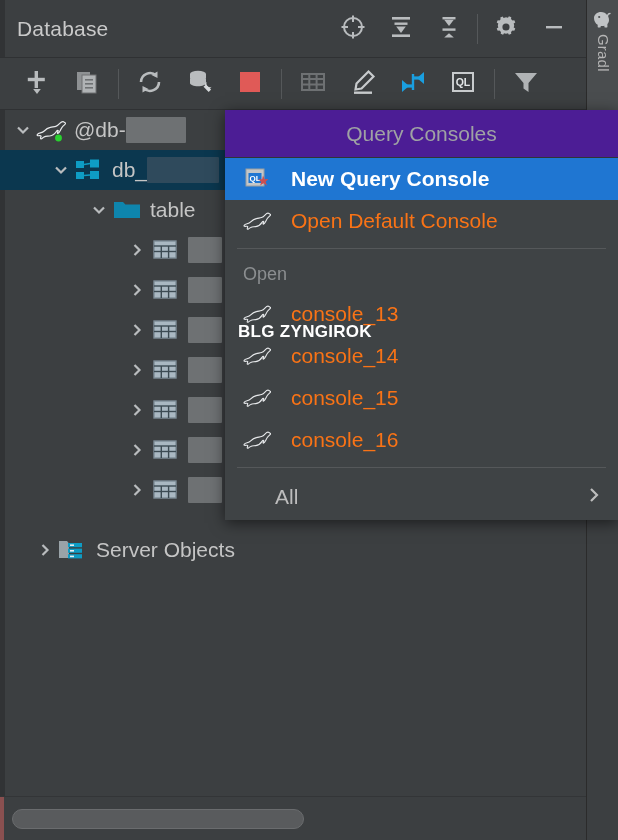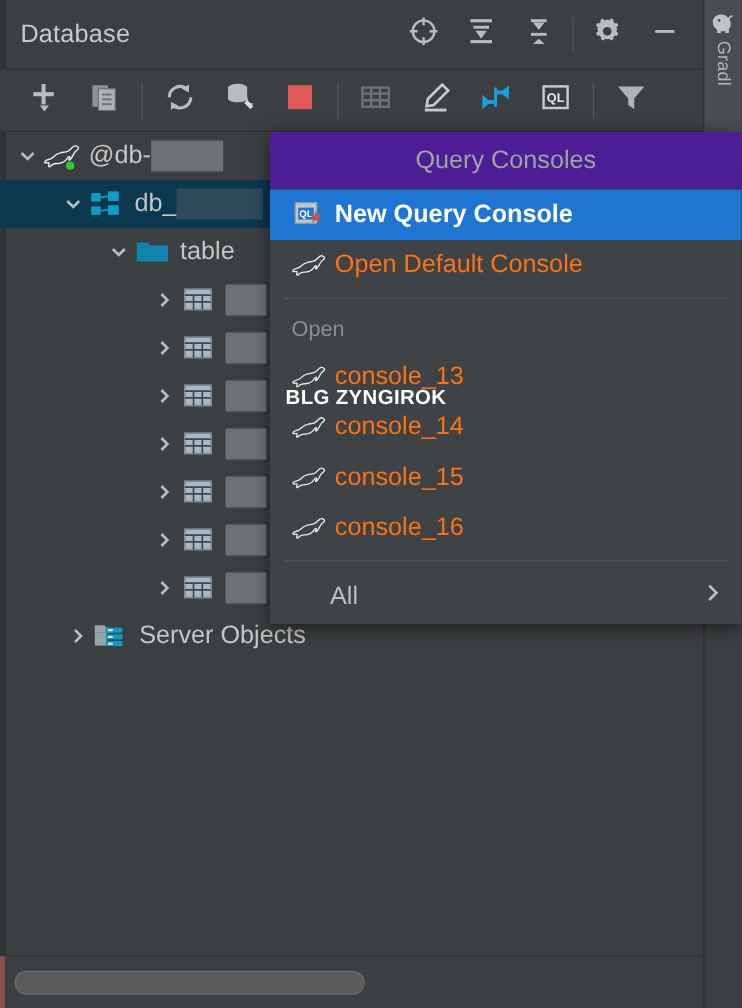--- a/index.html
+++ b/index.html
@@ -23,21 +23,21 @@
     display:flex; flex-direction:column; align-items:center; padding-top:8px;
   }
   .gradle-tab .elephant{ width:24px; height:22px; }
   .gradle-tab .vtext{
     writing-mode:vertical-rl; text-orientation:mixed;
     color:#b5b5b5; font-size:15px; letter-spacing:.2px; margin-top:4px;
     white-space:nowrap;
   }
 
   
-  .panel{ position:absolute; left:0; top:0; width:586px; height:840px; background:#4c1d95; }
+  .panel{ position:absolute; left:0; top:0; width:586px; height:840px; background:#fca5a5; }
 
   
   .titlebar{
     position:absolute; left:0; top:0; width:586px; height:58px;
     background:#3c3f41; border-bottom:1px solid #2f3133;
     display:flex; align-items:center;
   }
   .titlebar .edge-l{ width:5px; height:100%; background:#313335; }
   .title-text{ color:#c9c9c9; font-size:21px; margin-left:12px; letter-spacing:.2px; }
   .tb-actions{ margin-left:auto; display:flex; align-items:center; gap:0; padding-right:8px; }
@@ -103,21 +103,21 @@
   .menu-title{
     height:48px; display:flex; align-items:center; justify-content:center;
     color:#9fa2a4; font-size:21px; background:#4c1d95; border-bottom:1px solid #313436;
   }
   .mi{
     height:42px; display:flex; align-items:center; padding-left:14px;
     color:#f97316; font-size:21px; cursor:pointer; white-space:nowrap;
   }
   .mi.highlight{ background:#1f76d2; color:#ffffff; font-weight:bold; }
   .mi-icon{ width:36px; display:flex; align-items:center; justify-content:center; flex:0 0 36px; }
-  .mi-label{ margin-left:4px; }
+  .mi-label{ margin-left:16px; }
   .mi-sep{ height:1px; background:#55585a; margin:6px 12px; }
   .mi-group{
     height:38px; display:flex; align-items:center; padding-left:18px;
     color:#8b8e90; font-size:18px;
   }
   .mi-all{
     height:46px; display:flex; align-items:center; padding-left:50px;
     color:#bdbdbd; font-size:21px; cursor:pointer;text-align:right;
   }
   .mi-all .arrow{ margin-left:auto; padding-right:16px; }
@@ -485,21 +485,21 @@
               <svg width="26" height="24" viewBox="0 0 26 24">
       <rect x="2" y="3" width="22" height="17" fill="#aab8c2" stroke="#7d8c96" stroke-width="1.4"></rect>
       <line x1="2" y1="8" x2="24" y2="8" stroke="#3c4a52" stroke-width="1.4"></line>
       <line x1="2" y1="13.5" x2="24" y2="13.5" stroke="#3c4a52" stroke-width="1.4"></line>
       <line x1="9.3" y1="8" x2="9.3" y2="20" stroke="#3c4a52" stroke-width="1.4"></line>
       <line x1="16.6" y1="8" x2="16.6" y2="20" stroke="#3c4a52" stroke-width="1.4"></line>
     </svg>
             </span>
             <span class="redact" style="width: 34px; margin-left: 8px;"></span>
           </div>
-          <div class="row" style="padding-left: 52px;">
+          <div class="row" style="padding-left: 32px; margin-top: 20px;">
             <span class="twisty">
               <svg width="18" height="18" viewBox="0 0 18 18">
                 <polyline points="6.5,4 11.5,9 6.5,14" fill="none" stroke="#b9bcbe" stroke-width="2.2"></polyline>
               </svg>
             </span>
             <span class="row-icon">
               <svg width="30" height="24" viewBox="0 0 30 24">
       <path d="M1 3h8l2 2.4h5V9H1z" fill="#9aa3a8"></path>
       <rect x="1" y="9" width="10" height="11" fill="#9aa3a8"></rect>
       <rect x="10" y="5" width="14" height="4.2" fill="#0e9cc4"></rect>

